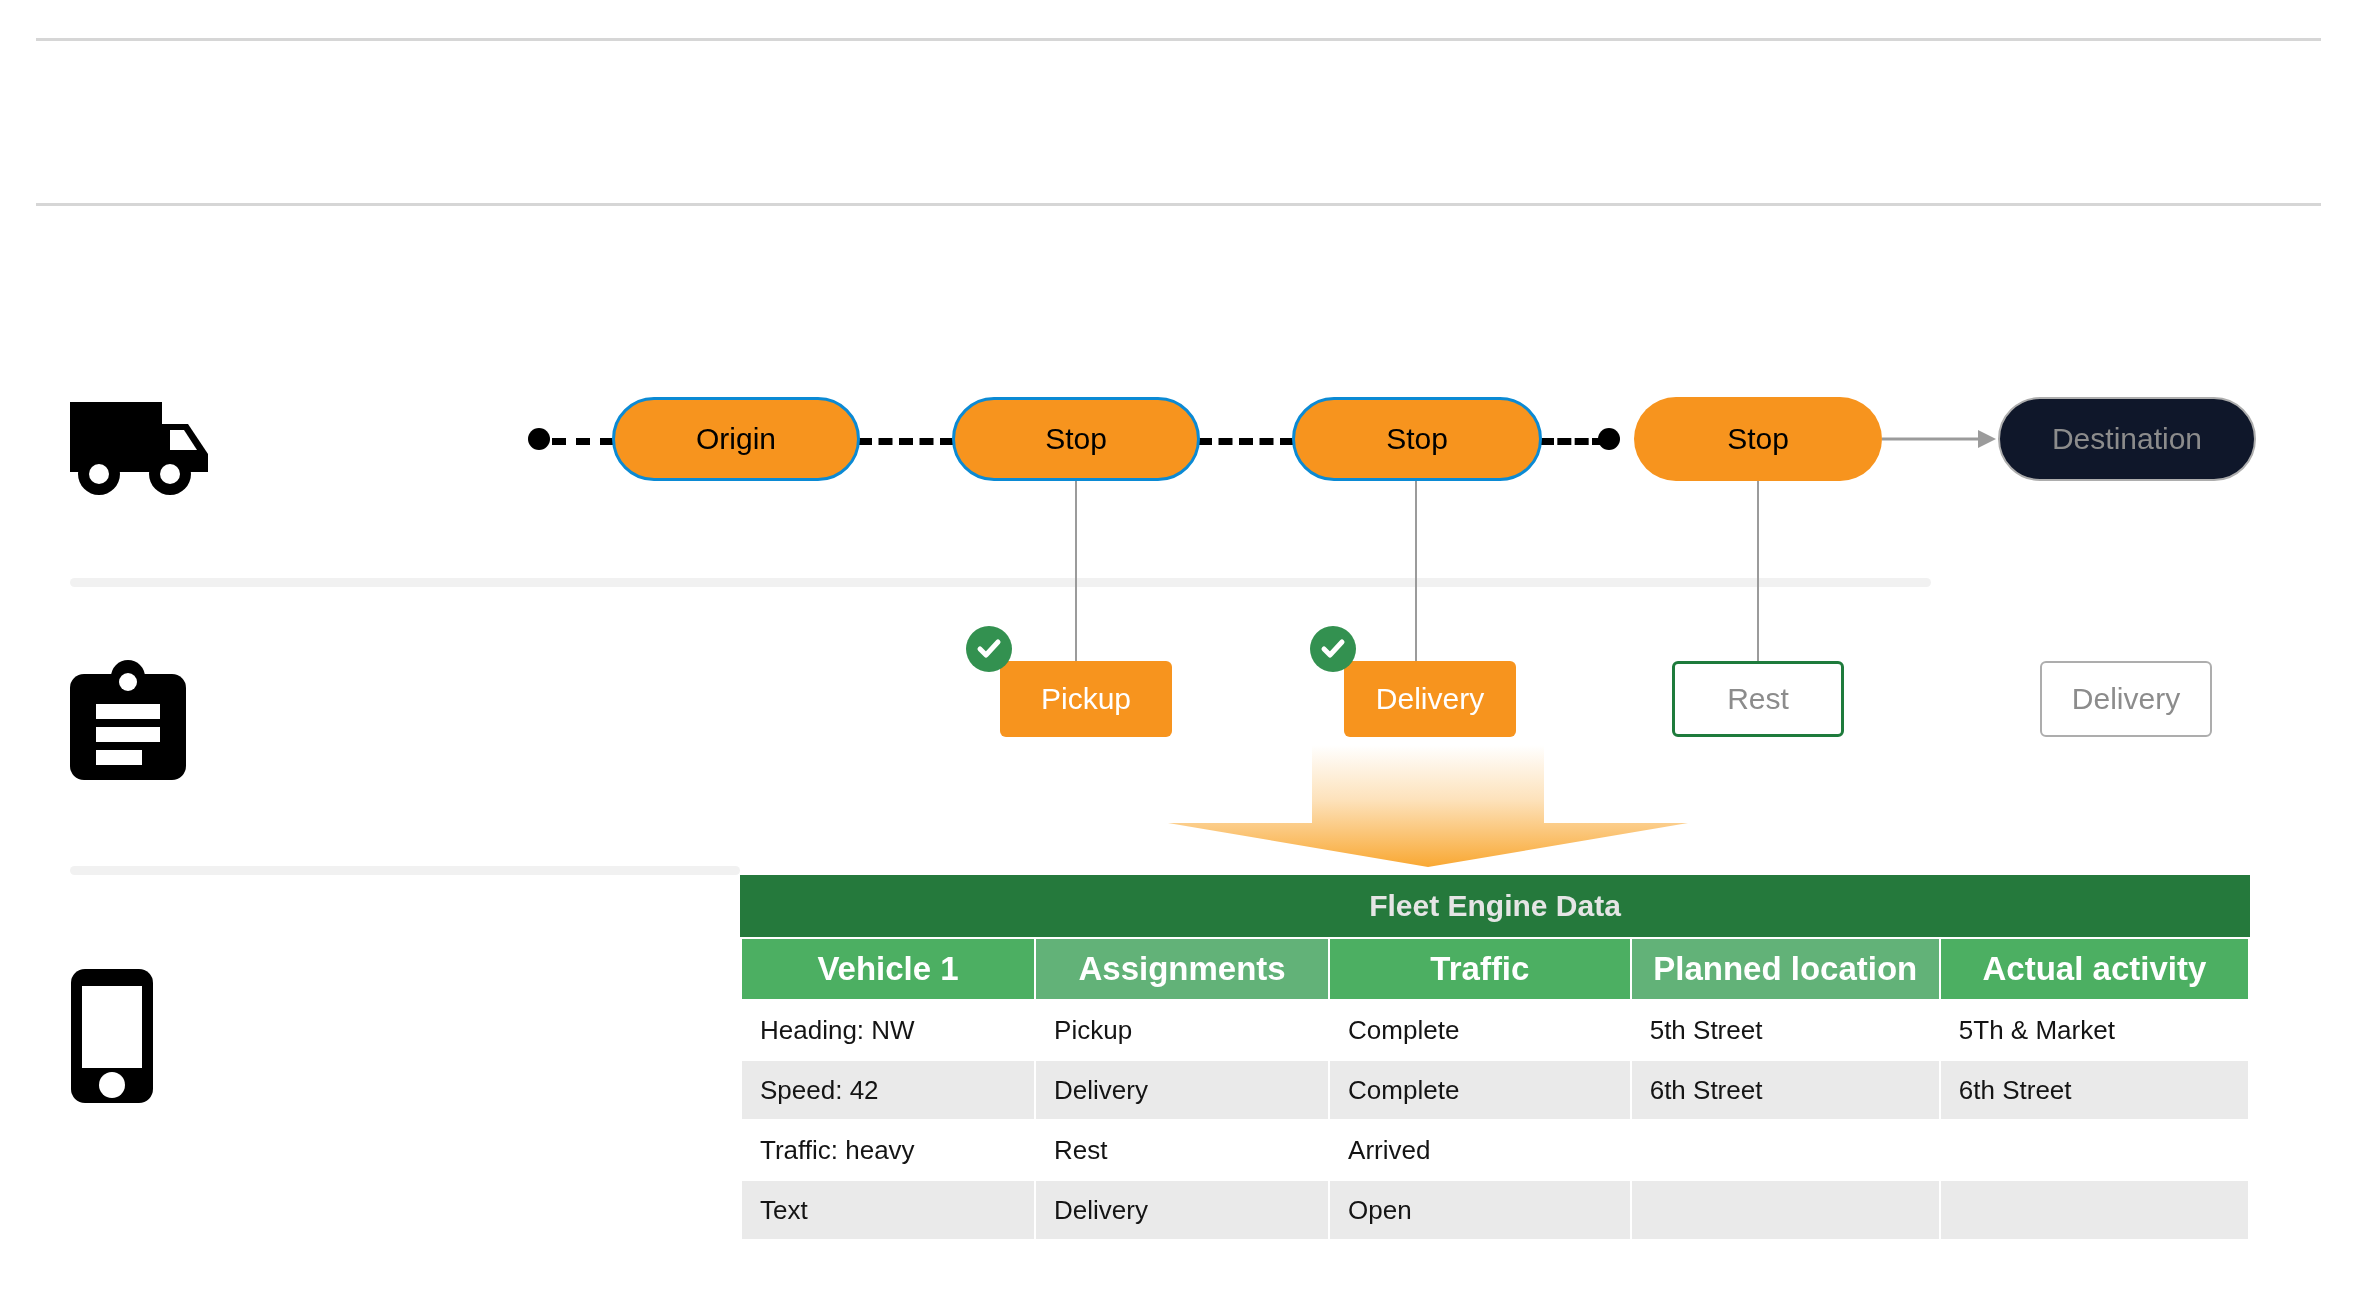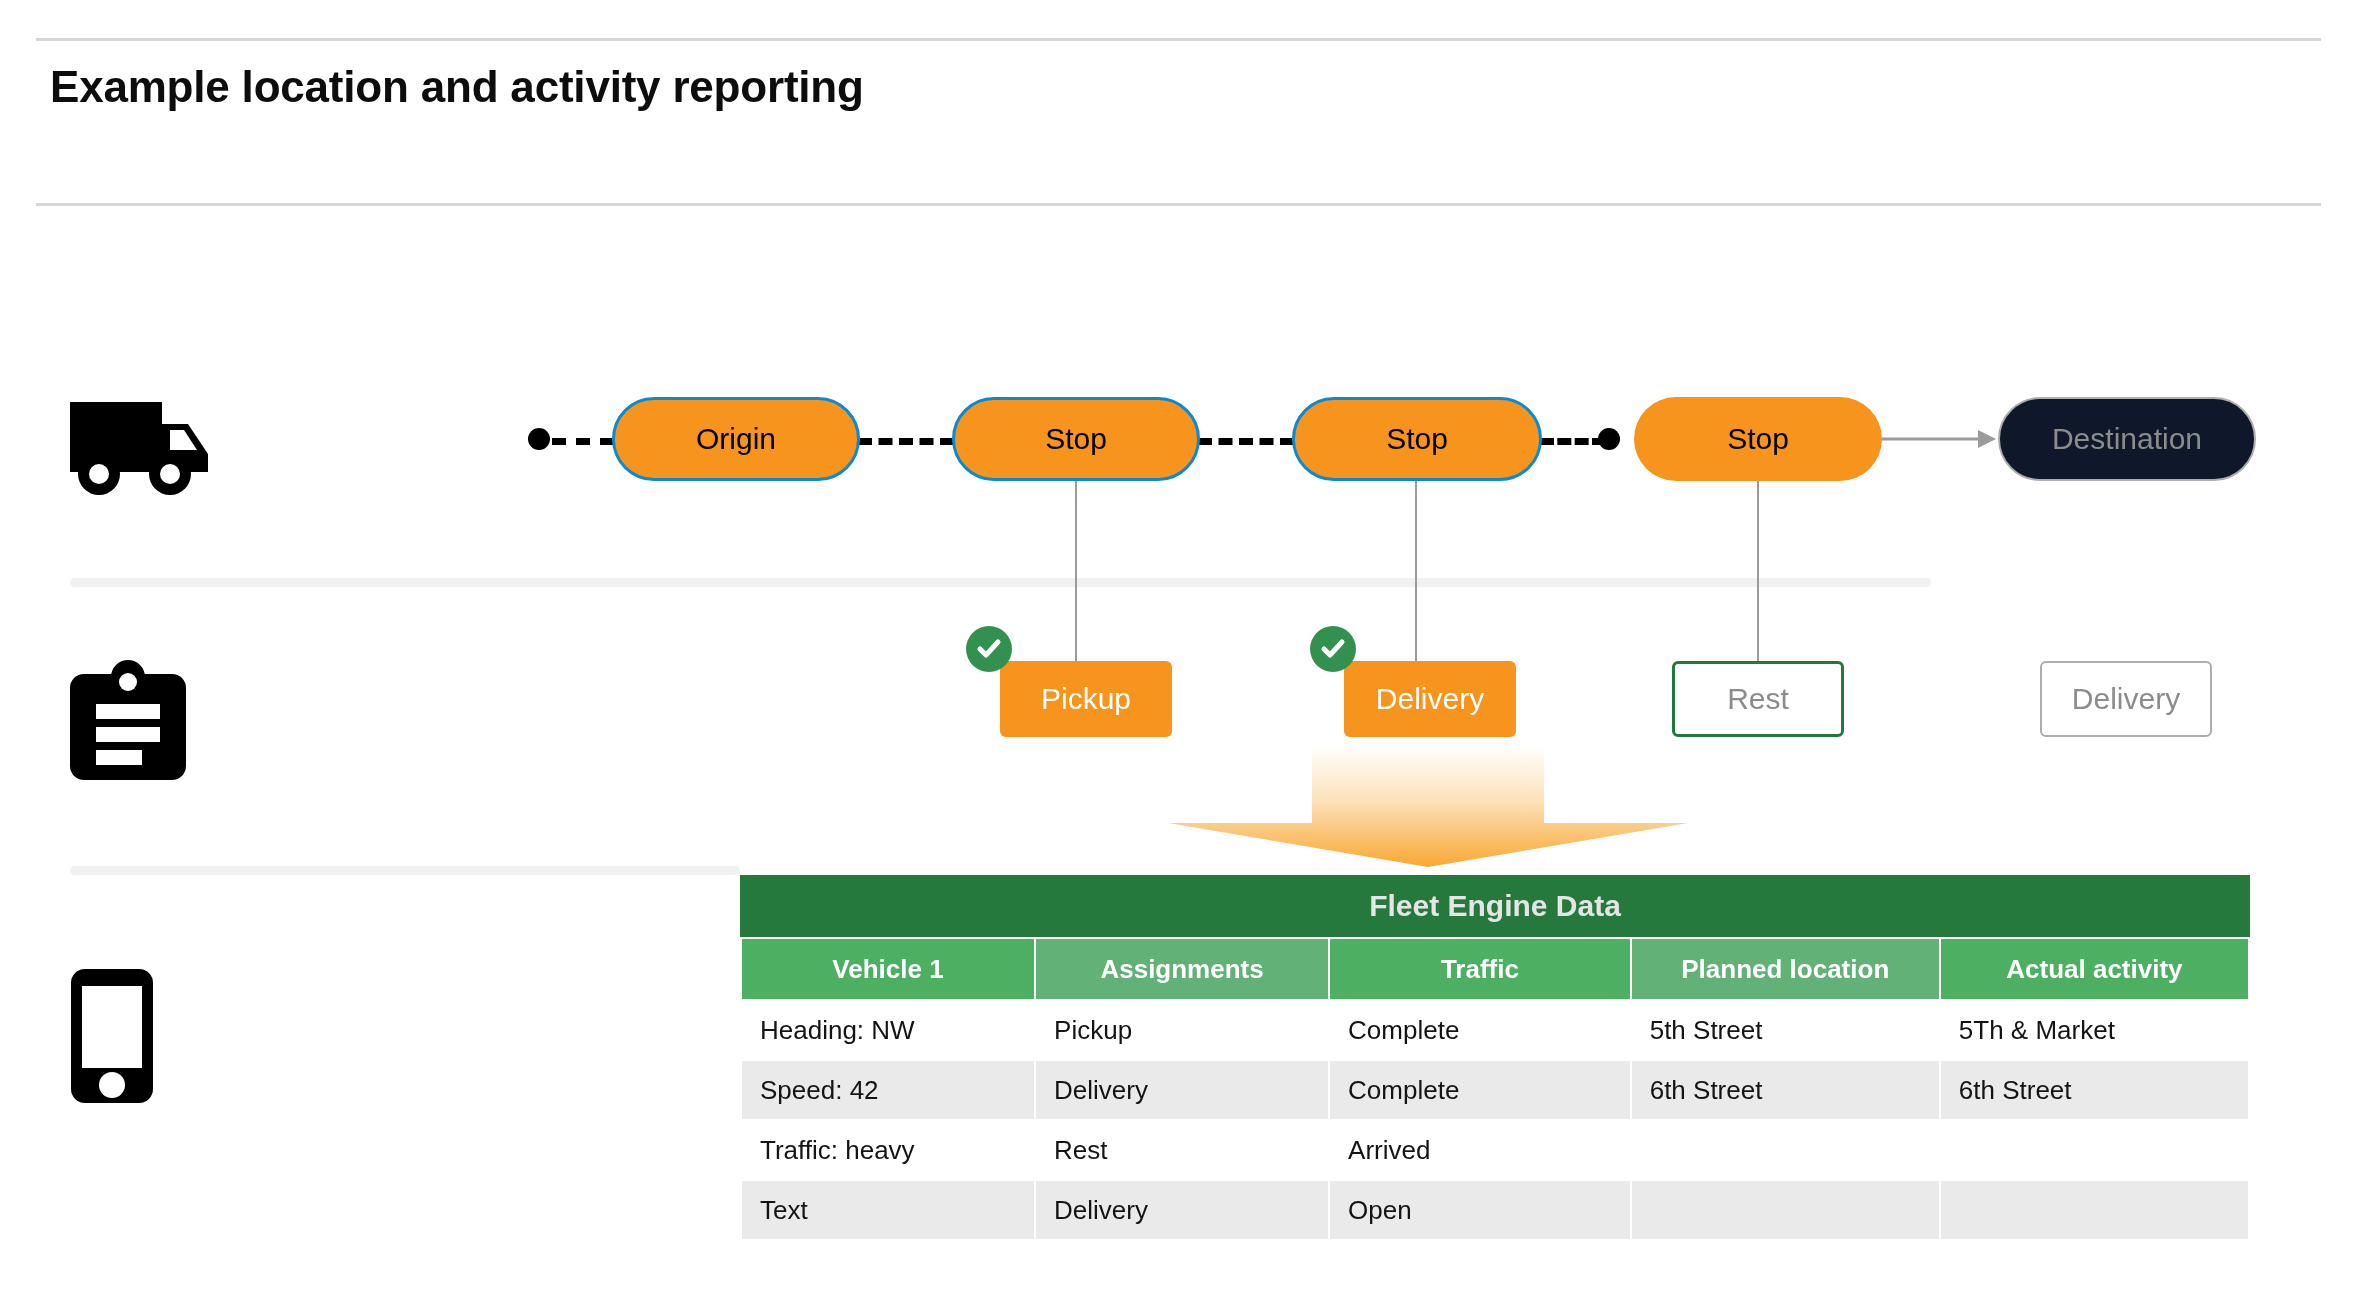--- a/index.html
+++ b/index.html
@@ -156,21 +156,21 @@
     justify-content: center;
   }
   table.fleet {
     width: 100%;
     border-collapse: collapse;
     table-layout: fixed;
   }
   table.fleet th {
     height: 62px;
     color: #ffffff;
-    font-size: 26px;
+    font-size: 33px;
     font-weight: 700;
     text-align: center;
     border: 2px solid #ffffff;
   }
   table.fleet th.c0, table.fleet th.c2, table.fleet th.c4 { background: #4CAF62; }
   table.fleet th.c1, table.fleet th.c3 { background: #62B278; }
 
   table.fleet td {
     height: 60px;
     font-size: 26px;
@@ -183,21 +183,20 @@
   }
   table.fleet tr.odd td  { background: #ffffff; }
   table.fleet tr.even td { background: #eaeaea; }
 </style>
 </head>
 <body>
 
 <div id="page">
 
   <div class="top-rule"></div>
-  <div class="page-title">Example location and activity reporting</div>
   <div class="title-rule"></div>
 
   <div class="row-sep sep-1"></div>
   <div class="row-sep sep-2"></div>
 
   <div class="rail-icon truck-icon">
     <svg width="146" height="100" viewBox="0 0 146 100">
       <path d="M0 2 h92 v62 h-92 z" fill="#000"></path>
       <path d="M92 24 h26 l20 30 v10 h-46 z" fill="#000"></path>
       <path d="M100 30 h14 l13 20 h-27 z" fill="#ffffff"></path>

